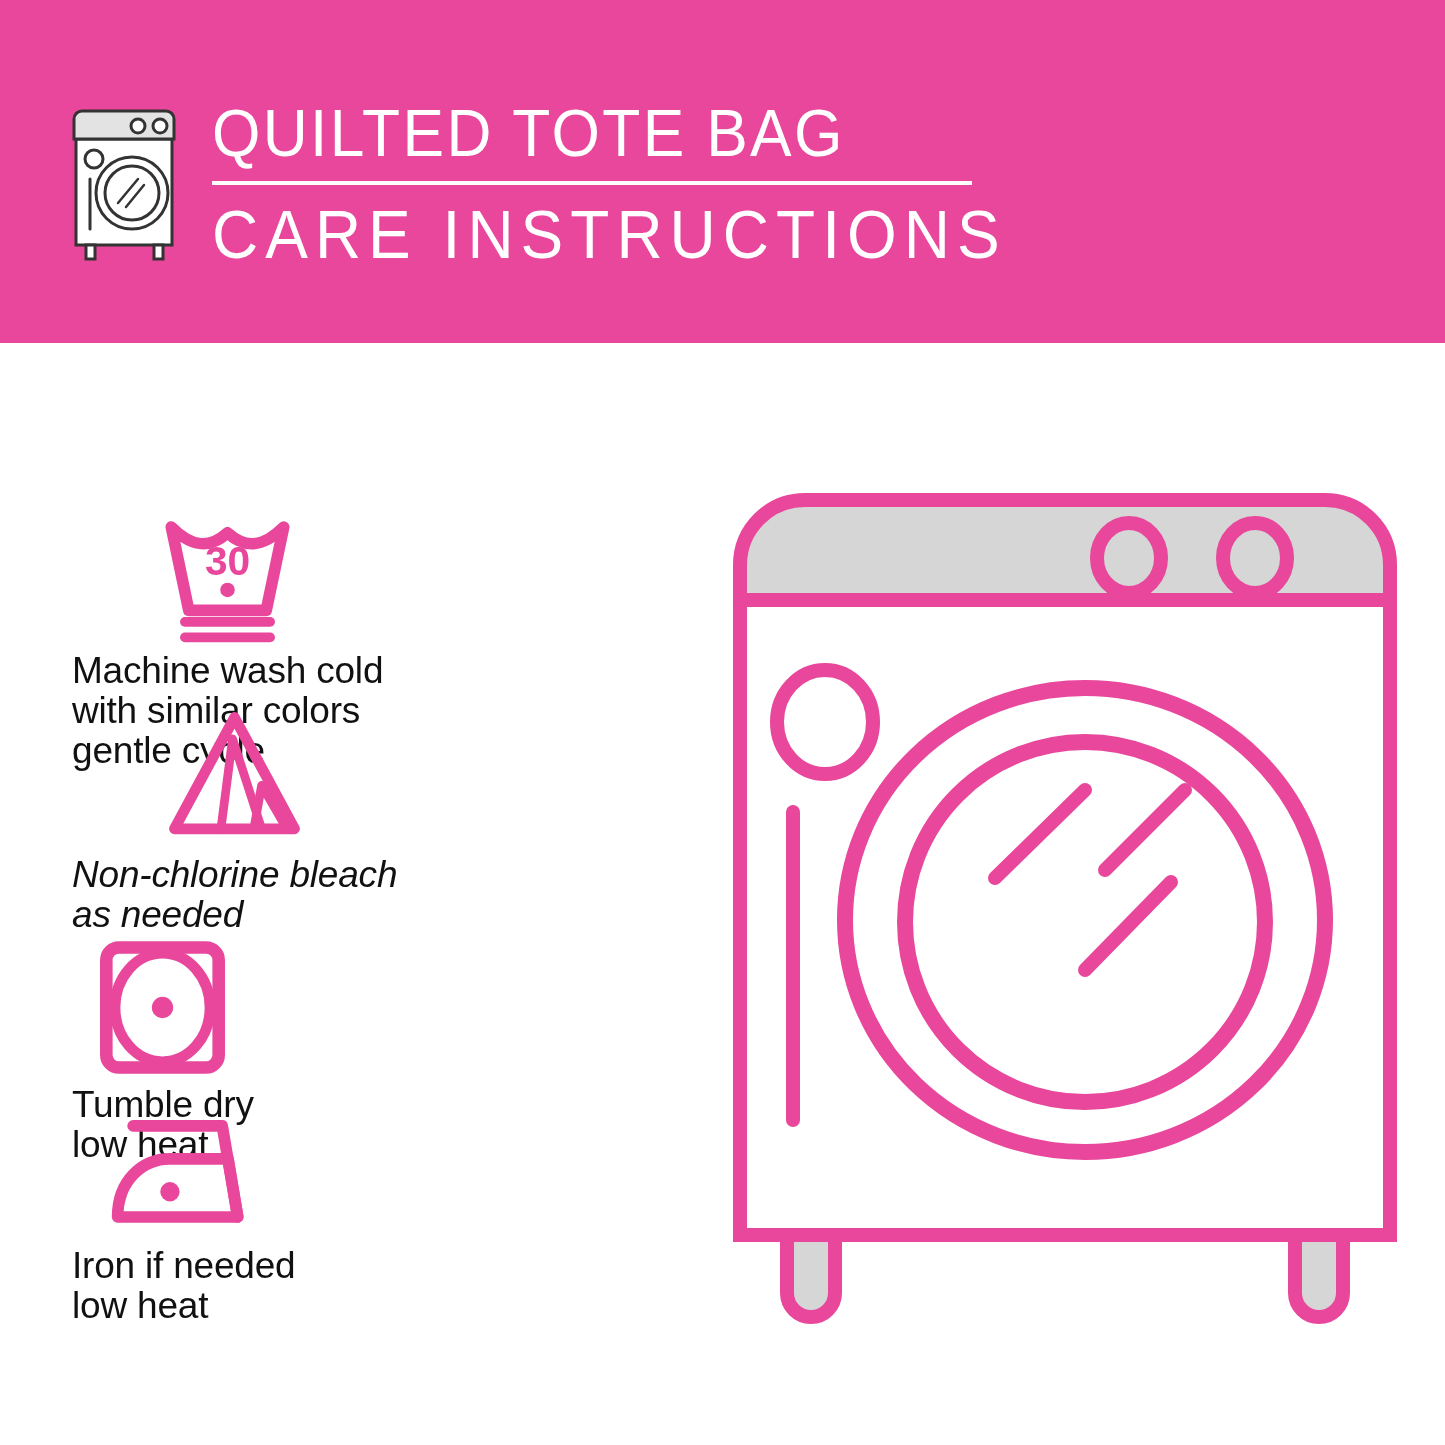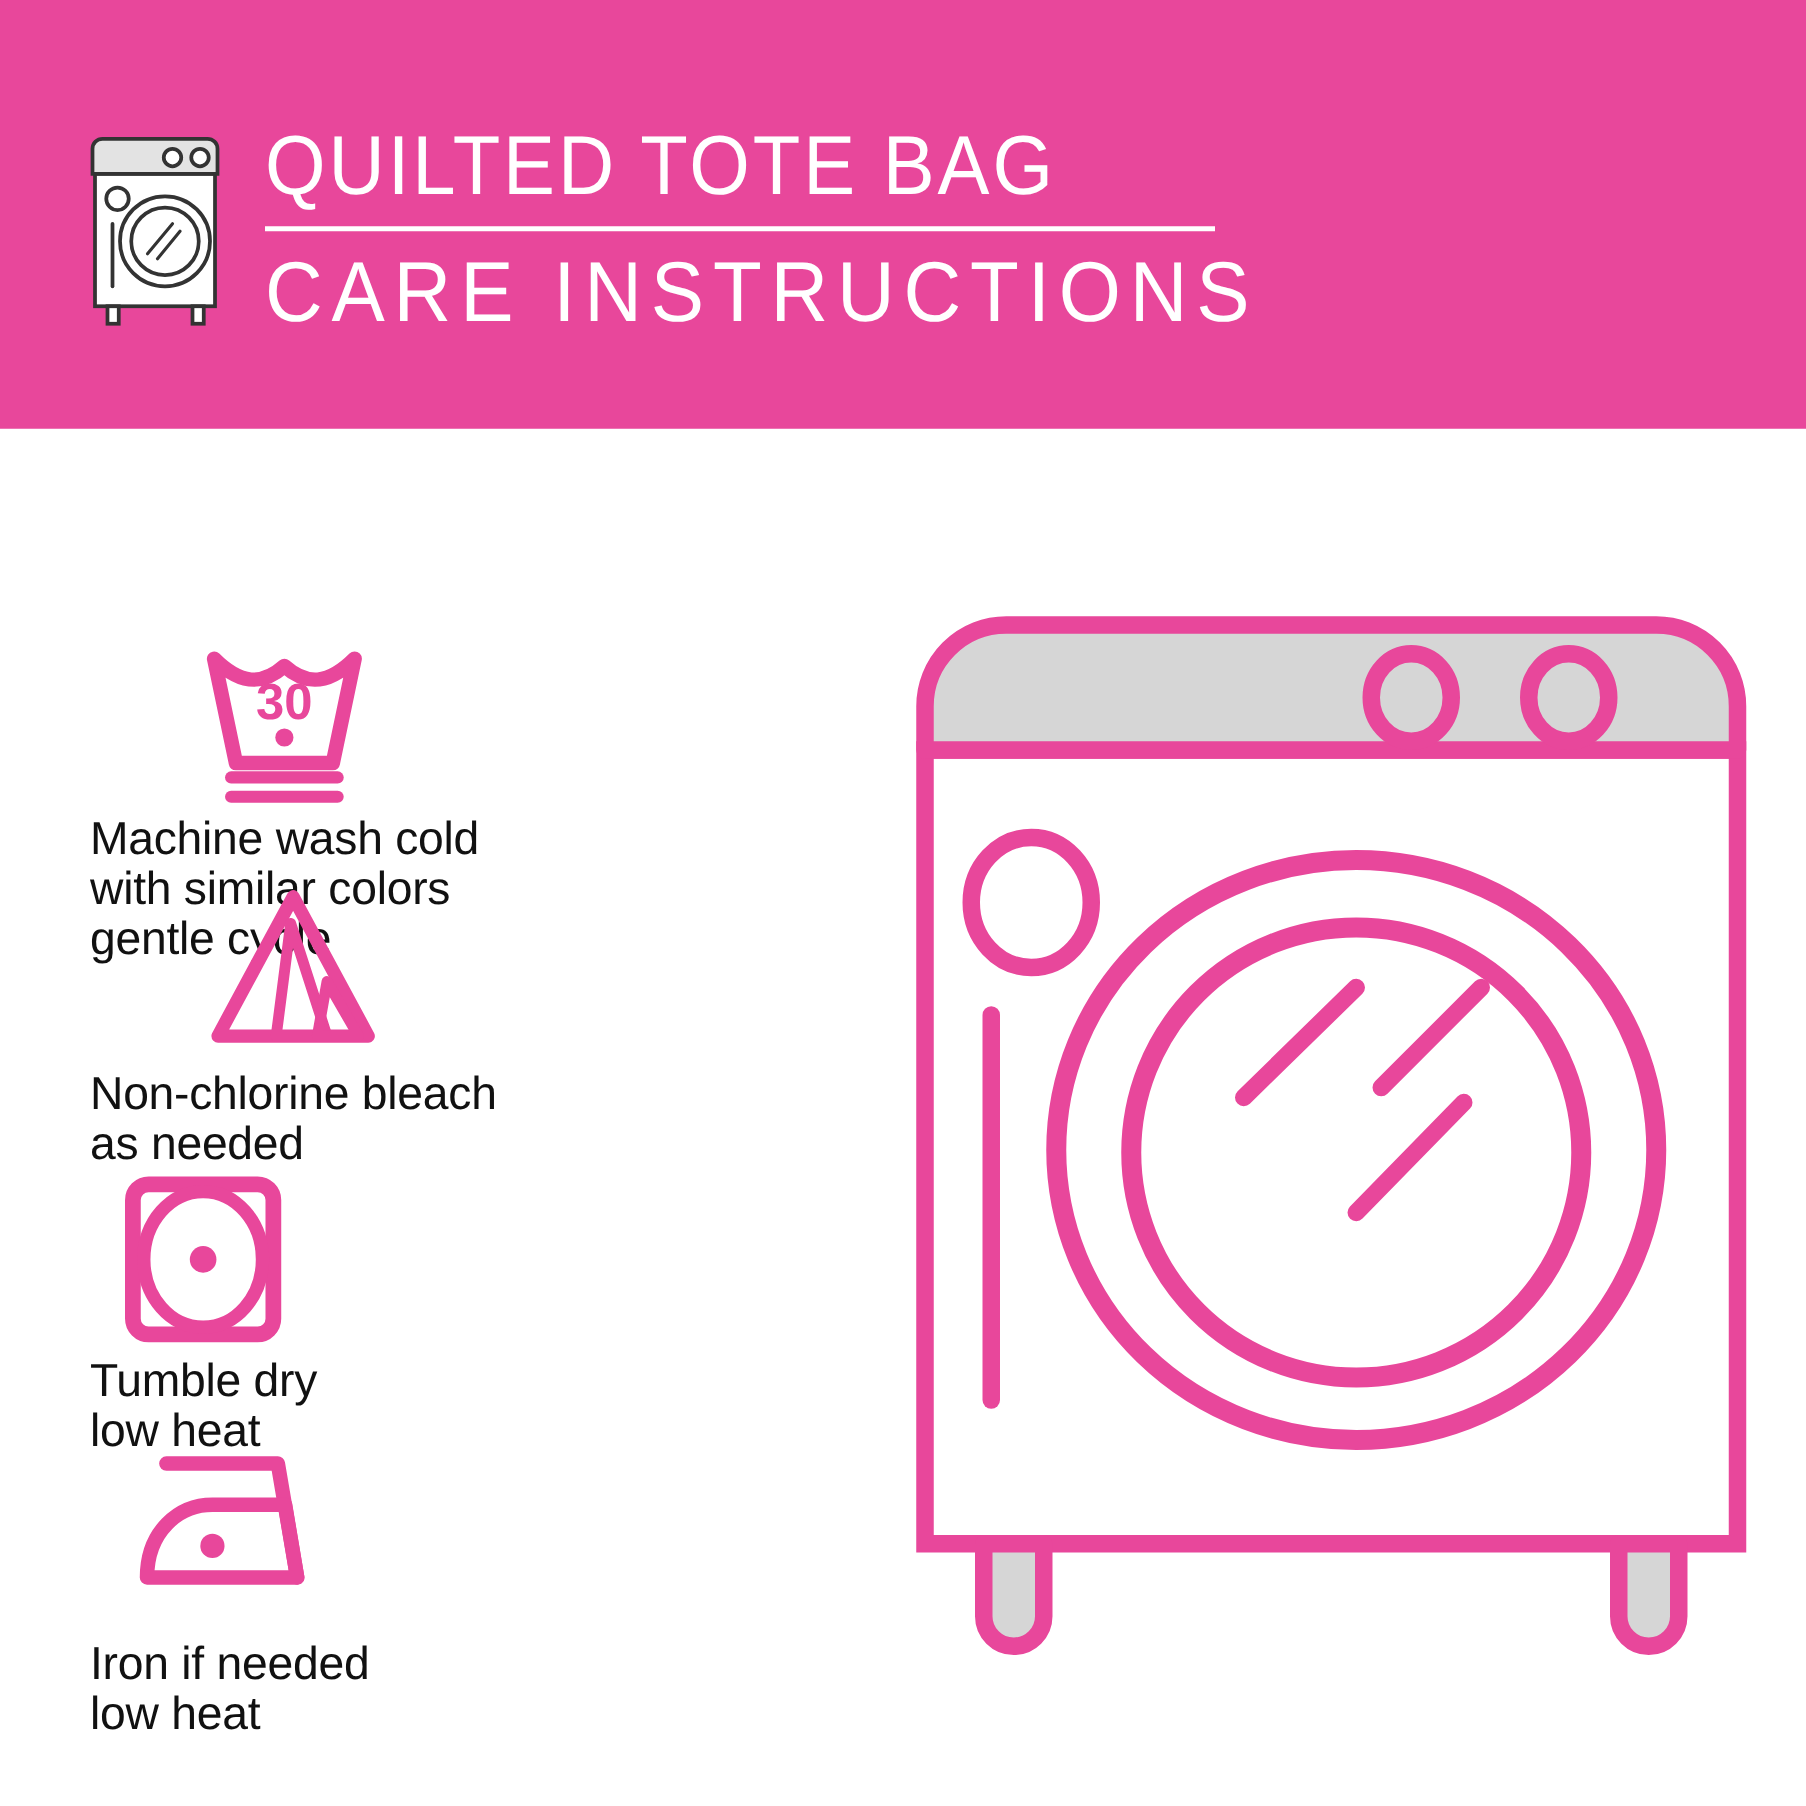--- a/index.html
+++ b/index.html
@@ -118,23 +118,23 @@
     font-family: "Liberation Sans", sans-serif;
     font-size: 37px;
     line-height: 40px;
     color: #111111;
     font-weight: 400;
     letter-spacing: -0.2px;
     white-space: pre-line;
   }
 
   #care-item-0 { top: 496px; }
-  #care-item-1 { top: 700px; }
+  #care-item-1 { top: 700px; font-style: italic; }
   #care-item-2 { top: 930px; }
-  #care-item-3 { top: 1136px; gap: 20px; }
+  #care-item-3 { top: 1091px; }
 
   
   .machine-illustration {
     position: absolute;
     left: 715px;
     top: 470px;
     width: 700px;
     height: 900px;
   }
 </style>

